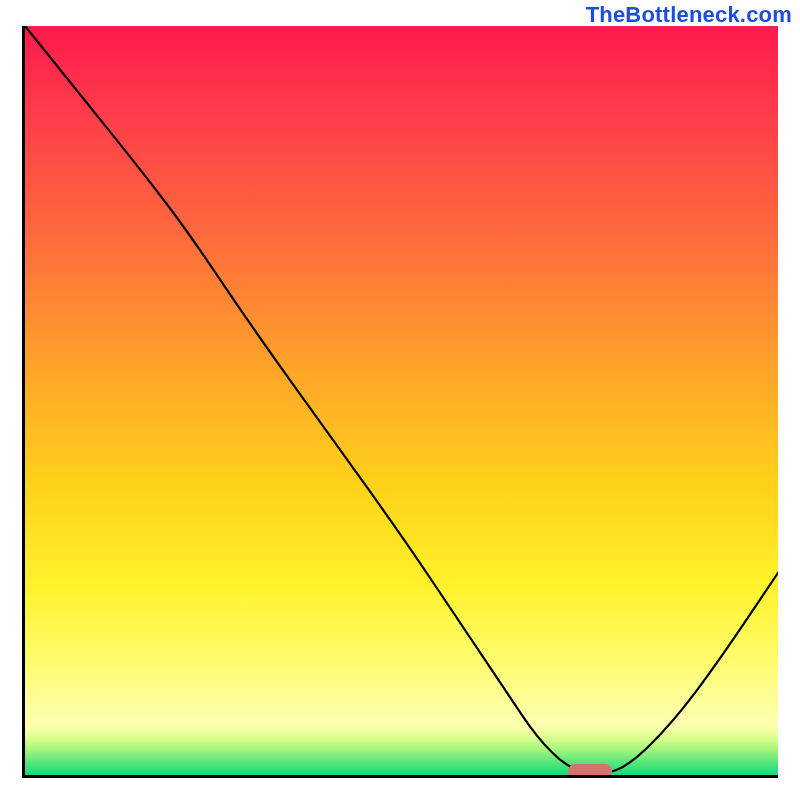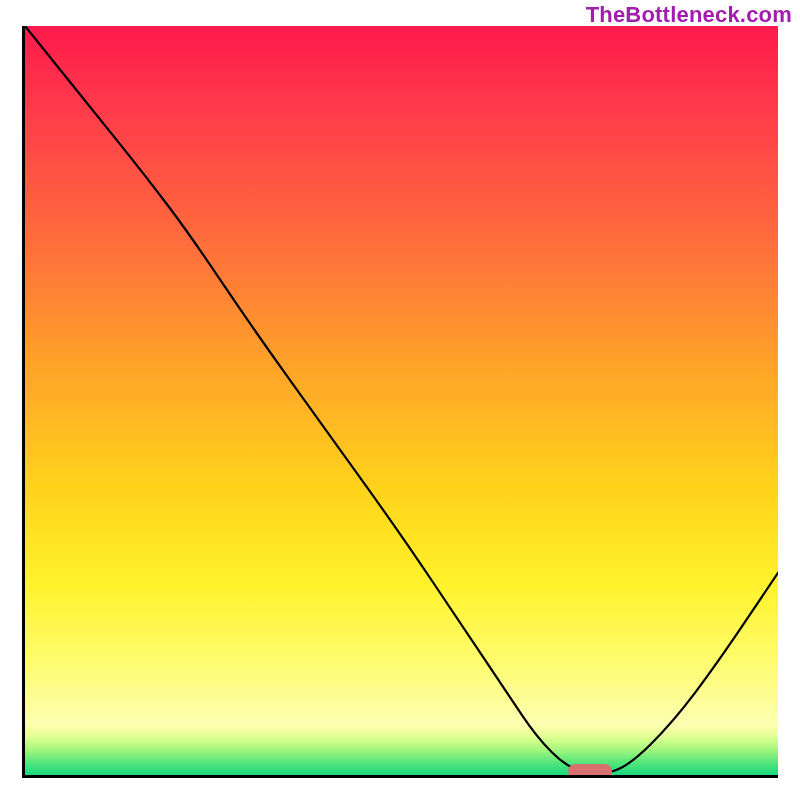--- a/index.html
+++ b/index.html
@@ -14,21 +14,21 @@
     position: relative;
     width: 800px;
     height: 800px;
   }
   .watermark {
     position: absolute;
     top: 2px;
     right: 8px;
     font-size: 22px;
     font-weight: 600;
-    color: #a21caf;
+    color: #1d4ed8;
     letter-spacing: 0.2px;
     z-index: 10;
   }
   .plot-frame {
     position: absolute;
     left: 22px;
     top: 26px;
     width: 756px;
     height: 752px;
     border-left: 3px solid #000;

